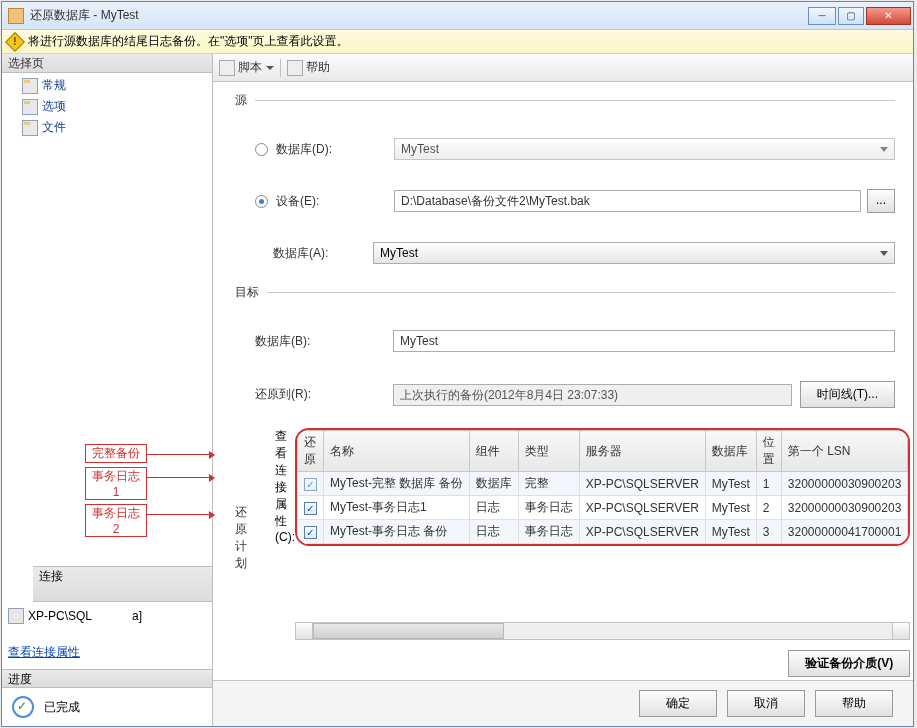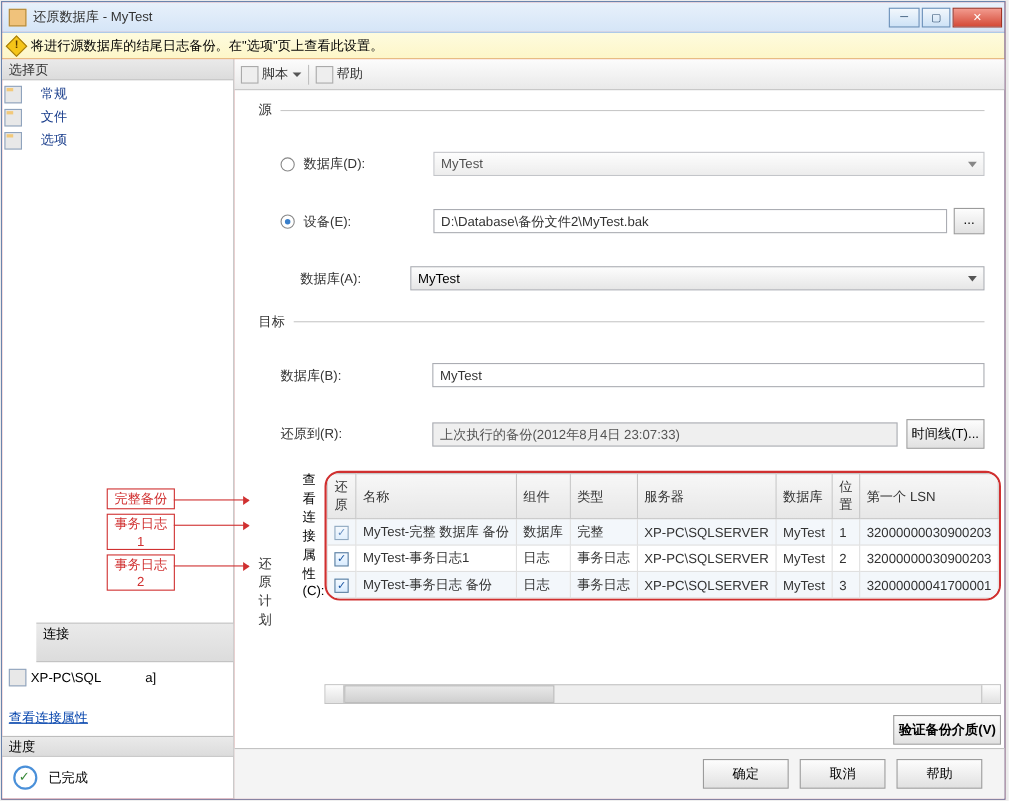--- a/index.html
+++ b/index.html
@@ -17,26 +17,26 @@
 
 .infobar { height: 24px; background: linear-gradient(#fefbde,#fdf6c8); border-bottom: 1px solid #e3d88e; display:flex; align-items:center; padding-left:6px; }
 .infobar .warnicon { width:14px; height:14px; background: #f5c518; border:1px solid #a37b0e; margin-right:6px; transform: rotate(45deg); }
 .infobar .warnicon::after { content:"!"; display:block; transform: rotate(-45deg); text-align:center; font-size:10px; font-weight:bold; color:#5a3a00; line-height:12px; }
 
 .body { flex:1; display:flex; min-height:0; }
 
 .leftpane { width: 211px; background: #fff; border-right: 1px solid #bdbdbd; display:flex; flex-direction:column; position:relative; }
 .lp-headbar { height:19px; background: linear-gradient(#eaeaea,#dcdcdc); border-bottom:1px solid #bdbdbd; padding-left:6px; line-height:18px; color:#333; }
 .lp-items { padding:2px 0; }
-.lp-item { display:flex; align-items:center; padding:2px 2px; cursor:pointer;gap:13px; }
+.lp-item { display:flex; align-items:center; padding:2px 20px; cursor:pointer; }
 .lp-icn { width:16px; height:16px; margin-right:4px; background:#e8e8e8; border:1px solid #8fa3bd; position:relative; }
 .lp-icn::before { content:""; position:absolute; left:1px; top:1px; width:6px; height:3px; background:#f2c97a; }
 .lp-txt { color:#1a3e8c; }
 
-.callouts { position:absolute; top:390px; left:95px; }
+.callouts { position:absolute; top:390px; left:83px; }
 .callout { border:1px solid #d03030; background:#fff; color:#d03030; padding:0 6px; font-size:12px; margin-bottom:4px; width:62px; text-align:center; position:relative; }
 .arrow { position:absolute; left:60px; top:8px; width:68px; height:1px; background:#d03030; }
 .arrow::after { content:""; position:absolute; right:-1px; top:-3px; border-left:6px solid #d03030; border-top:4px solid transparent; border-bottom:4px solid transparent; }
 .callout:nth-child(1) .arrow { top:9px; }
 .callout:nth-child(2) .arrow { top:9px; }
 .callout:nth-child(3) .arrow { top:9px; }
 
 .leftpane .lowerspace { flex:1; }
 .conn-head { height:36px; background: linear-gradient(#eaeaea,#dcdcdc); border-top:1px solid #bdbdbd; border-bottom:1px solid #bdbdbd; padding-left:6px; line-height:18px;margin-left:31px; }
 .conn-body { padding:6px; display:flex; align-items:center; }
@@ -61,21 +61,21 @@
 .group-title .gline { flex:1; height:1px; background:#c8c8c8; margin-left:8px; }
 
 .formrow { display:flex; align-items:center; margin-bottom:8px; padding-left:20px;margin-top:29px; }
 .formrow .lbl { width: 118px; color:#333; }
 .radio { width:13px; height:13px; border:1px solid #888; border-radius:50%; margin-right:8px; display:inline-flex; align-items:center; justify-content:center; }
 .radio.checked::after { content:""; width:5px; height:5px; background:#3a7fca; border-radius:50%; }
 .txtinput { flex:1; height:22px; border:1px solid #abadb3; padding:0 6px; background:#fff; color:#333; }
 .select { flex:1; height:22px; border:1px solid #abadb3; background: linear-gradient(#fdfdfd,#e6e6e6); display:flex; align-items:center; padding:0 6px; position:relative; }
 .select::after { content:""; position:absolute; right:6px; top:8px; border-top:5px solid #555; border-left:4px solid transparent; border-right:4px solid transparent; }
 .browsebtn { width:28px; height:24px; margin-left:6px; border:1px solid #9b9b9b; background:linear-gradient(#fdfdfd,#e1e1e1); text-align:center; line-height:20px; cursor:pointer; }
-.btn { border:1px solid #9b9b9b; background:linear-gradient(#fdfdfd,#e1e1e1); padding:4px 4px; cursor:pointer; min-height:24px; }
+.btn { border:1px solid #9b9b9b; background:linear-gradient(#fdfdfd,#e1e1e1); padding:4px 16px; cursor:pointer; min-height:24px; }
 .readonly { flex:1; height:22px; border:1px solid #abadb3; background:#efefef; color:#555; padding:0 6px; line-height:20px; }
 
 .indent-sub { padding-left: 38px; }
 
 .gridwrap { border:2px solid #d03030; border-radius:14px; margin-top:0; overflow:hidden; }
 .grid { width:100%; border-collapse:collapse; }
 .grid th { background:linear-gradient(#f7f7f7,#e7e7e7); border:1px solid #c8c8c8; padding:3px 6px; text-align:left; font-weight:normal; color:#333; }
 .grid td { border:1px solid #e0e0e0; padding:3px 6px; background:#fff; color:#333; white-space:nowrap; }
 .grid tr.alt td { background:#f3f7fb; }
 .chk { width:13px; height:13px; border:1px solid #5a7ea0; background:linear-gradient(#f5faff,#d9ecff); display:inline-flex; align-items:center; justify-content:center; }
@@ -115,25 +115,25 @@
   <div class="body">
     <div class="leftpane">
       <div class="lp-headbar">选择页</div>
       <div class="lp-items">
         <div class="lp-item">
           <div class="lp-icn"></div>
           <span class="lp-txt">常规</span>
         </div>
         <div class="lp-item">
           <div class="lp-icn"></div>
-          <span class="lp-txt">文件</span>
+          <span class="lp-txt">选项</span>
         </div>
         <div class="lp-item">
           <div class="lp-icn"></div>
-          <span class="lp-txt">选项</span>
+          <span class="lp-txt">文件</span>
         </div>
       </div>
 
       <div class="callouts">
         <div class="callout"><span>完整备份</span><div class="arrow"></div></div>
         <div class="callout"><span>事务日志1</span><div class="arrow"></div></div>
         <div class="callout"><span>事务日志2</span><div class="arrow"></div></div>
       </div>
 
       <div class="lowerspace"></div>

